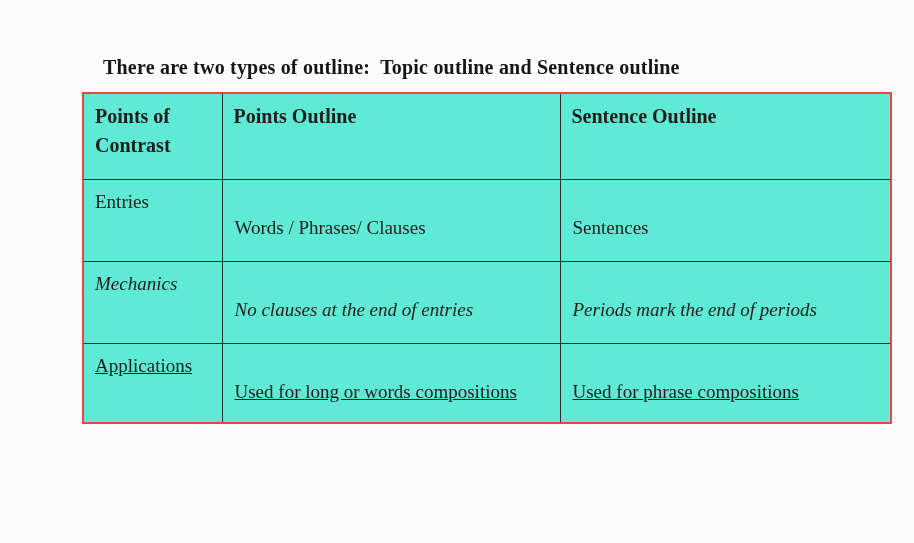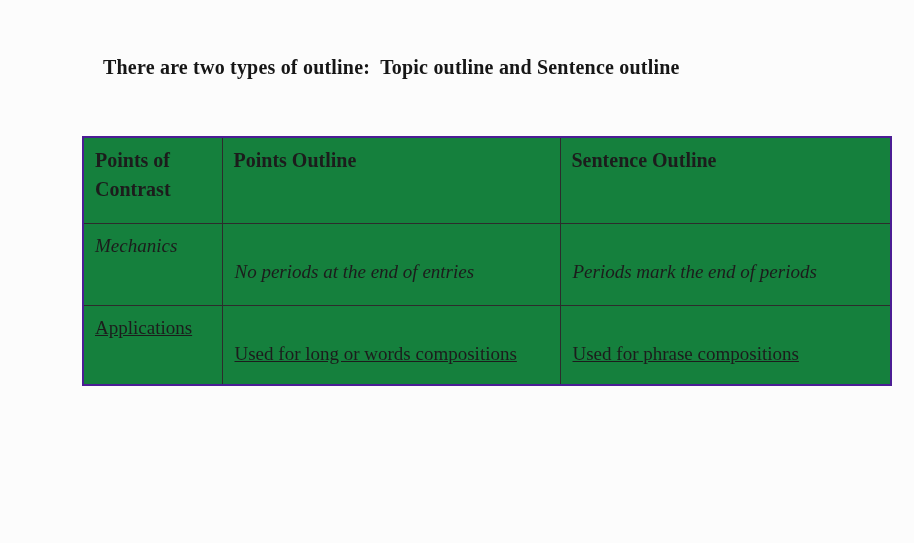--- a/index.html
+++ b/index.html
@@ -30,23 +30,22 @@
     color: #161616;
   }
 
   table.contrast-table {
     position: absolute;
     left: 58px;
     top: 68px;
     width: 808px;
     border-collapse: collapse;
     table-layout: fixed;
-    background: #15803d;
-    border: 2px solid #4c1d95;
-    margin-top: 44px;
+    background: #5eead4;
+    border: 2px solid #ef4444;
   }
 
   .contrast-table th,
   .contrast-table td {
     border: 1.5px solid #2c2c2c;
     vertical-align: top;
     font-size: 19px;
     line-height: 1.45;
     color: #1c1c1c;
     overflow: hidden;
@@ -89,23 +88,28 @@
       <col style="width:331px">
     </colgroup>
     <thead>
       <tr>
         <th>Points of Contrast</th>
         <th>Points Outline</th>
         <th>Sentence Outline</th>
       </tr>
     </thead>
     <tbody>
+      <tr class="r-entries">
+        <td class="row-label">Entries</td>
+        <td class="content">Words / Phrases/ Clauses</td>
+        <td class="content">Sentences</td>
+      </tr>
       <tr class="r-mechanics">
         <td class="row-label">Mechanics</td>
-        <td class="content">No periods at the end of entries</td>
+        <td class="content">No clauses at the end of entries</td>
         <td class="content">Periods mark the end of periods</td>
       </tr>
       <tr class="r-applications">
         <td class="row-label">Applications</td>
         <td class="content">Used for long or words compositions</td>
         <td class="content">Used for phrase compositions</td>
       </tr>
     </tbody>
   </table>
 

